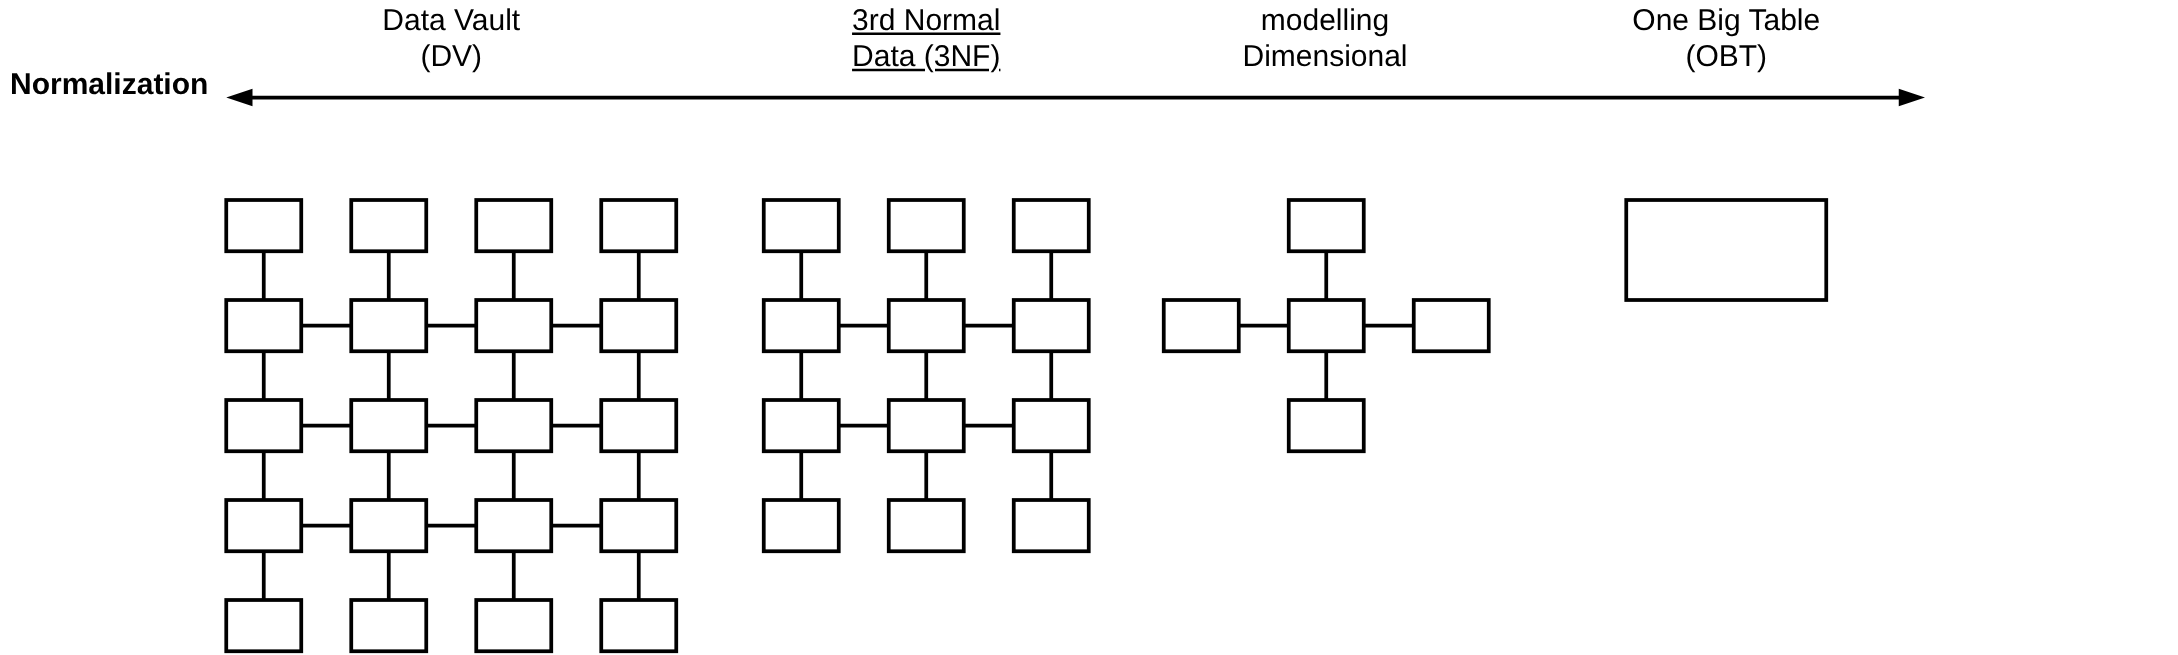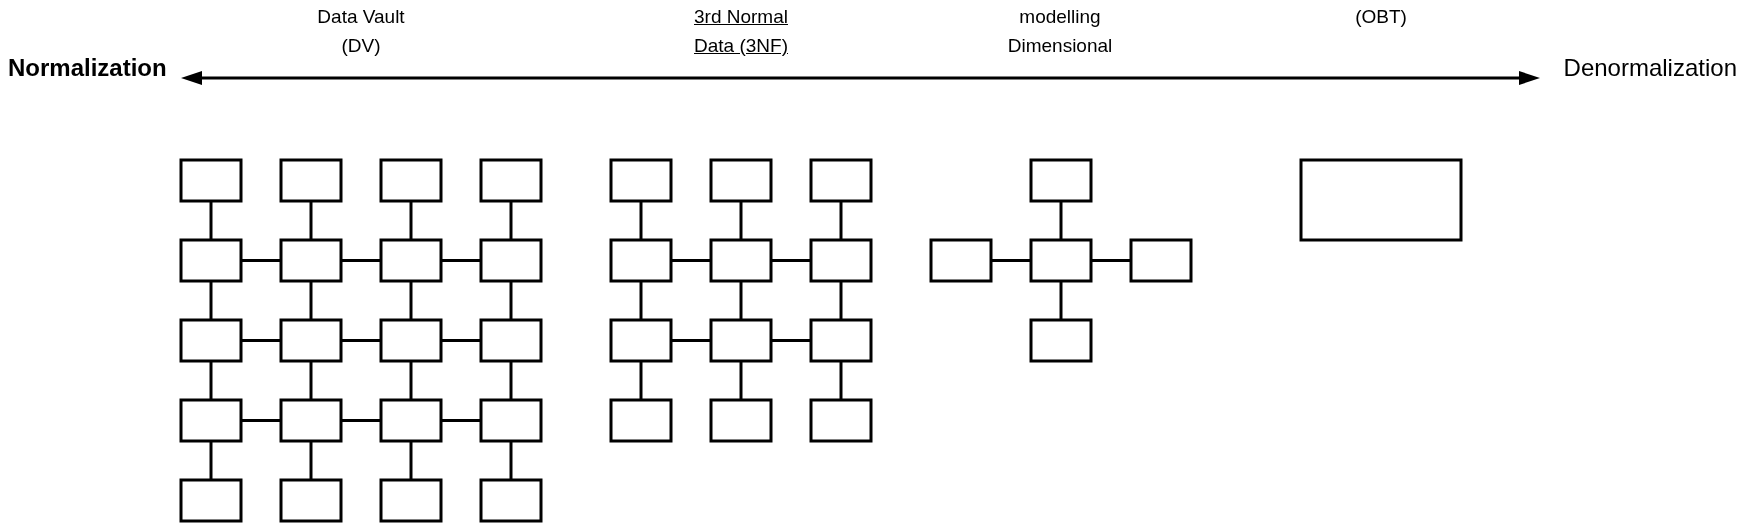--- a/index.html
+++ b/index.html
@@ -23,49 +23,49 @@
     line-height: 24px;
     white-space: nowrap;
   }
   #label-left  { left: 8px; font-weight: bold; }
   #label-right { right: 5px; }
   .approach-label {
     position: absolute;
     top: 2px;
     transform: translateX(-50%);
     text-align: center;
-    font-size: 19px;
+    font-size: 24px;
     line-height: 29px;
     white-space: nowrap;
   }
   svg { position: absolute; left: 0; top: 0; }
 </style>
 </head>
 <body>
 
 <div id="page">
 
   <div class="side-label" id="label-left">Normalization</div>
 
-  <div class="side-label" id="label-right">Denormalization</div>
 
   <div id="approach-labels">
       <div class="approach-label" style="left: 361px;">
         <div>Data Vault</div>
         <div>(DV)</div>
       </div>
       <div class="approach-label" style="left: 741px; text-decoration: underline;">
         <div>3rd Normal</div>
         <div>Data (3NF)</div>
       </div>
       <div class="approach-label" style="left: 1060px;">
         <div>modelling</div>
         <div>Dimensional</div>
       </div>
       <div class="approach-label" style="left: 1381px;">
+        <div>One Big Table</div>
         <div>(OBT)</div>
       </div>
     </div>
 
   <svg id="diagram-svg" width="1742" height="524">
       <line x1="198" y1="78" x2="1523" y2="78" stroke="#000000" stroke-width="3"></line>
       <path d="M 181 78 L 202 71 L 202 85 Z" fill="#000000"></path>
       <path d="M 1540 78 L 1519 71 L 1519 85 Z" fill="#000000"></path>
       <line x1="211" y1="201" x2="211" y2="240" stroke="#000000" stroke-width="3"></line>
       <line x1="211" y1="281" x2="211" y2="320" stroke="#000000" stroke-width="3"></line>

